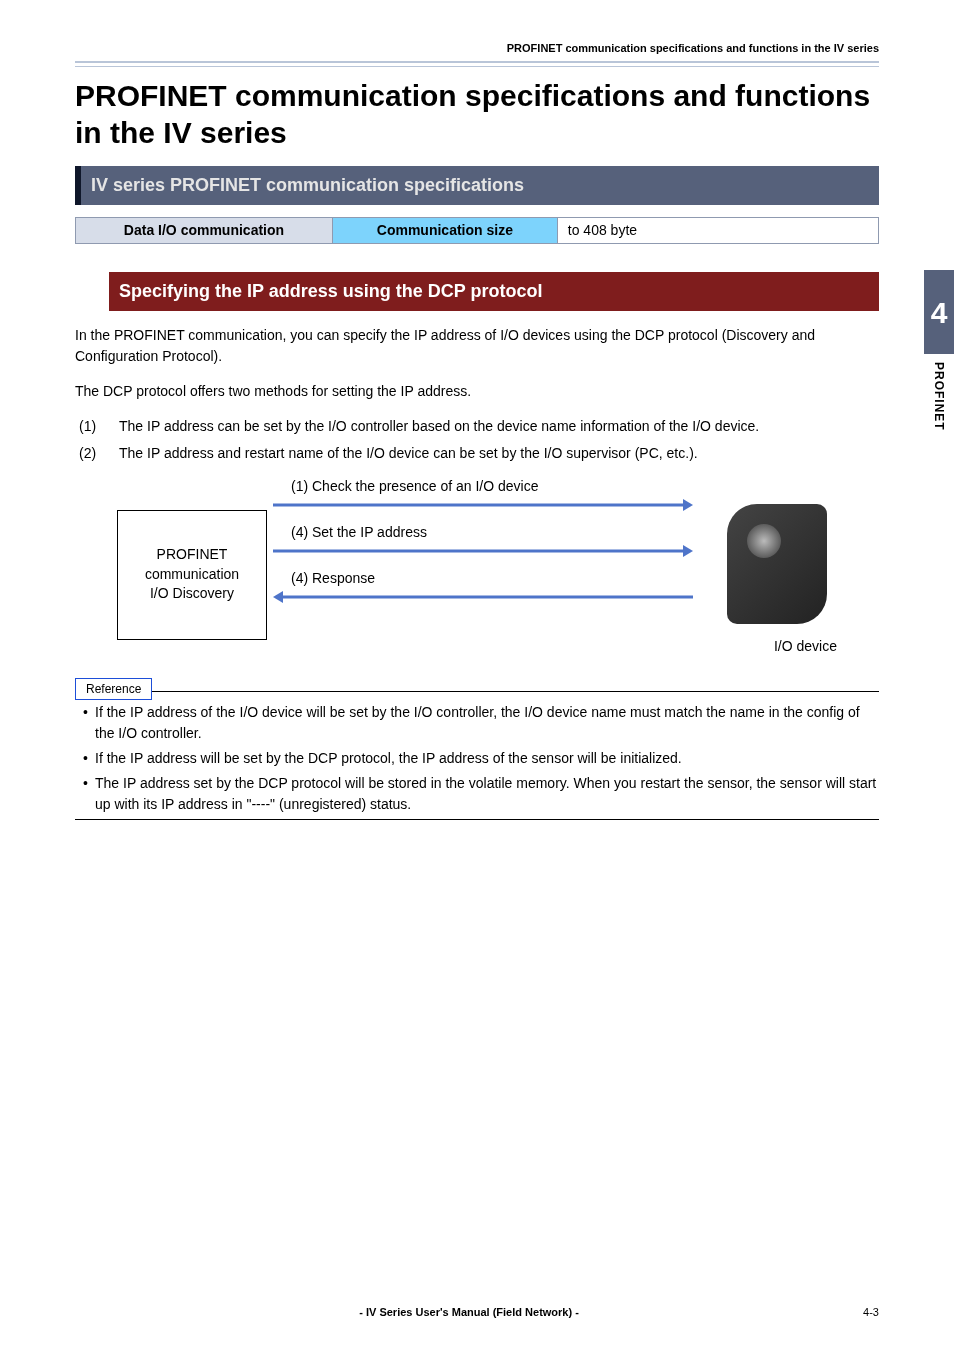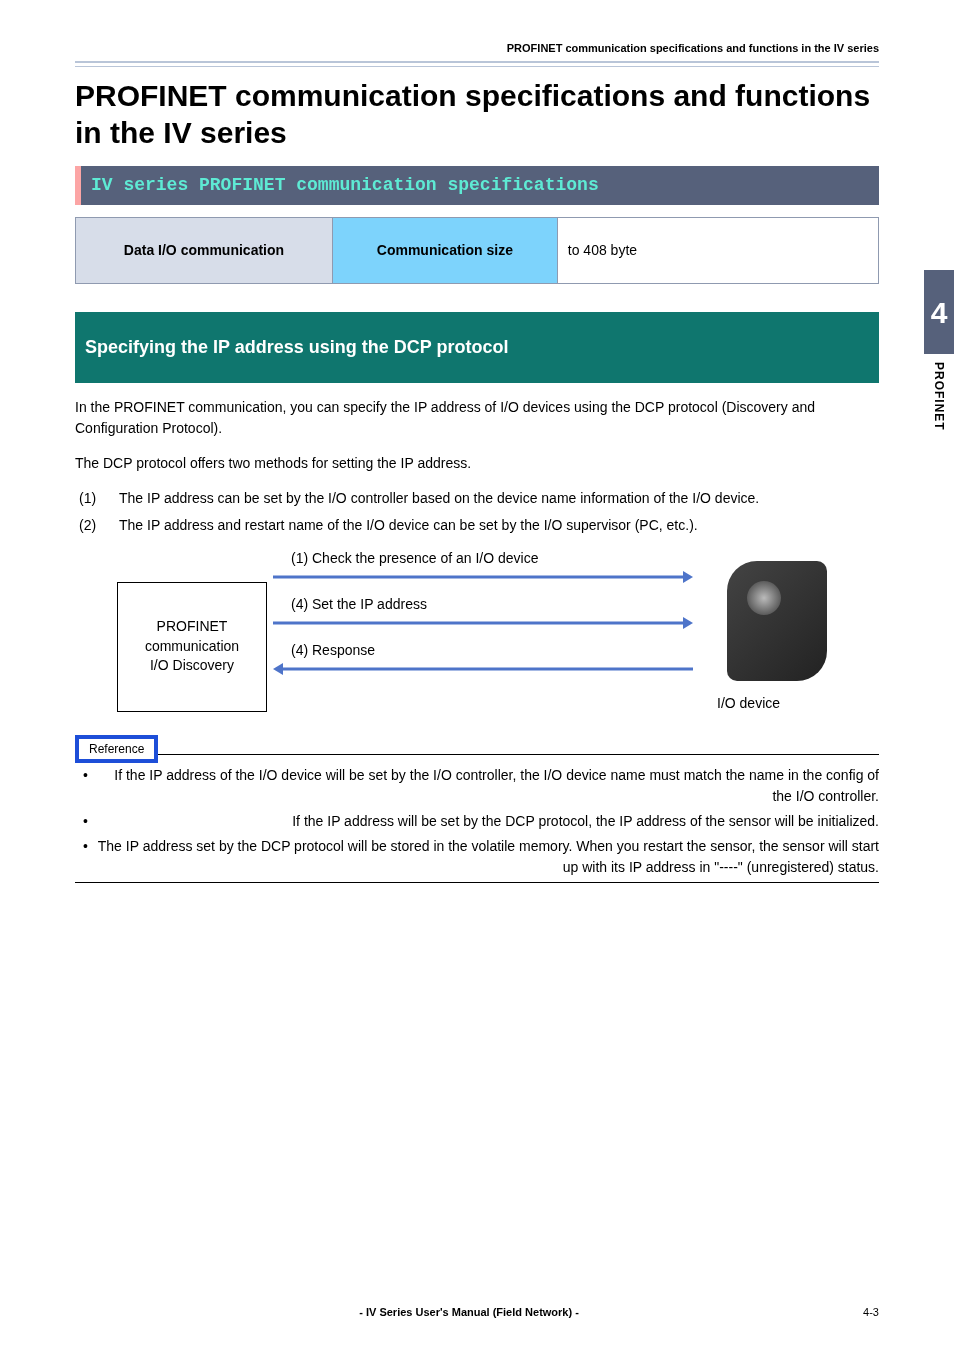--- a/index.html
+++ b/index.html
@@ -23,44 +23,44 @@
   .divider-double hr.top { border: none; border-top: 2px solid #b9c5d8; margin: 0; }
   .divider-double hr.bottom { border: none; border-top: 1px solid #b9c5d8; margin-top: 3px; }
   h1 {
     font-size: 30px;
     font-weight: bold;
     margin: 10px 0 14px 0;
     line-height: 1.25;
   }
   .sec-bar {
     background: #56617b;
-    color: #5eead4;
+    color: #e5e5e5;
     font-weight: bold;
     font-size: 18px;
     padding: 6px 10px;
-    border-left: 6px solid #fca5a5;
+    border-left: 6px solid #0f172a;
     margin-top: 6px;
-    font-family: Liberation Mono, monospace;
   }
   .spectable {
     width: 100%;
     border-collapse: collapse;
     margin-top: 12px;
     font-size: 14px;
   }
-  .spectable td { padding: 22px 10px; border: 1px solid #8f9ab0; }
+  .spectable td { padding: 2px 10px; border: 1px solid #8f9ab0; }
   .spectable td.h1 { background: #d7dde9; font-weight: bold; width: 32%; text-align: center; }
   .spectable td.h2 { background: #7dd3fc; font-weight: bold; width: 28%; text-align: center; }
   .sub-bar {
     margin-top: 28px;
-    background: #0f766e;
+    background: #7f1d1d;
     color: #fff;
     font-weight: bold;
     font-size: 18px;
-    padding: 22px 10px;
+    padding: 6px 10px;
+    margin-left: 34px;
   }
   p.body { margin-top: 14px; }
   .num-list { margin: 14px 0 0 4px; }
   .num-list .it { display: flex; margin-bottom: 6px; }
   .num-list .num { width: 40px; }
   .diagram {
     margin: 14px auto 0 auto;
     width: 720px;
     position: relative;
     display: flex;
@@ -85,48 +85,48 @@
     display: flex;
     flex-direction: column;
     justify-content: flex-start;
     gap: 12px;
   }
   .arow { position: relative; height: 34px; }
   .arow .lbl { position: absolute; left: 18px; top: -2px; font-size: 14px; }
   .arow svg { position: absolute; left: 0; bottom: 0; }
   .device {
     width: 120px;
-    margin-top: 11px;
-    text-align: left;
+    margin-top: 26px;
+    text-align: right;
   }
   .device .shape {
     width: 100px; height: 120px;
     background: linear-gradient(135deg,#444,#222);
     border-radius: 30px 10px 30px 10px;
     margin: 0 auto;
     position: relative;
   }
   .device .shape::after{
     content:""; position:absolute; left:20px; top:20px; width:34px; height:34px; border-radius:50%; background:radial-gradient(#bbb,#333);
   }
   .device .lbl { margin-top: 12px; font-size: 14px; }
   .ref-box { margin-top: 12px; }
   .ref-head {
     display: inline-block;
-    border: 4px solid #1d4ed8;
+    border: 1px solid #1d4ed8;
     padding: 1px 10px;
     font-size: 12px;
     background: #fff;
     position: relative;
     top: 9px;
     left: 0;
   }
   .ref-line { border: none; border-top: 1px solid #000; margin: 0; }
   .ref-list { list-style: none; margin: 10px 0 0 8px; }
-  .ref-list li { position: relative; padding-left: 12px; margin-bottom: 4px; text-align: right; }
+  .ref-list li { position: relative; padding-left: 12px; margin-bottom: 4px; }
   .ref-list li::before { content: "•"; position: absolute; left: 0; top: 0; }
   .ref-bottomline { border: none; border-top: 1px solid #000; margin-top: 4px; }
   .side-tab {
     position: absolute;
     right: 0; top: 270px;
     width: 30px;
     display: flex; flex-direction: column; align-items: center;
   }
   .tab-num {
     background: #56617b; color: #fff; width: 30px; height: 84px;

